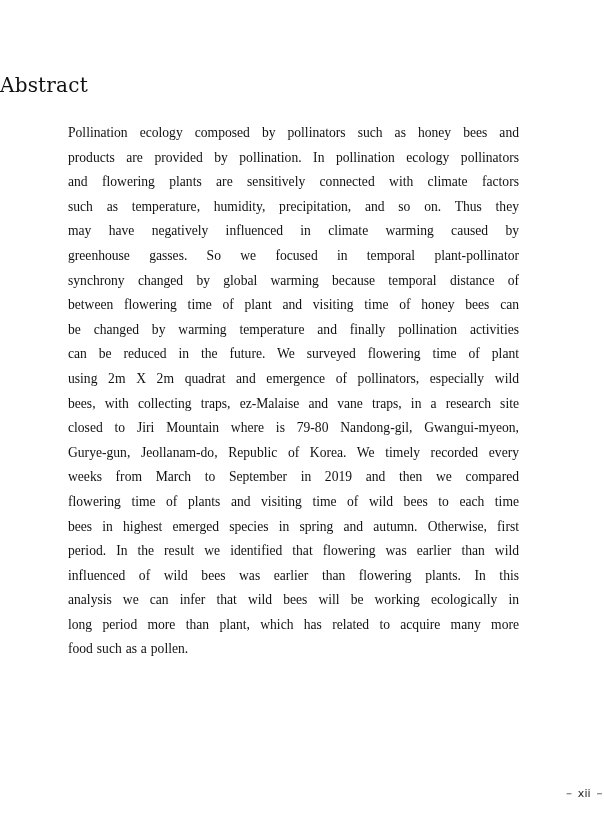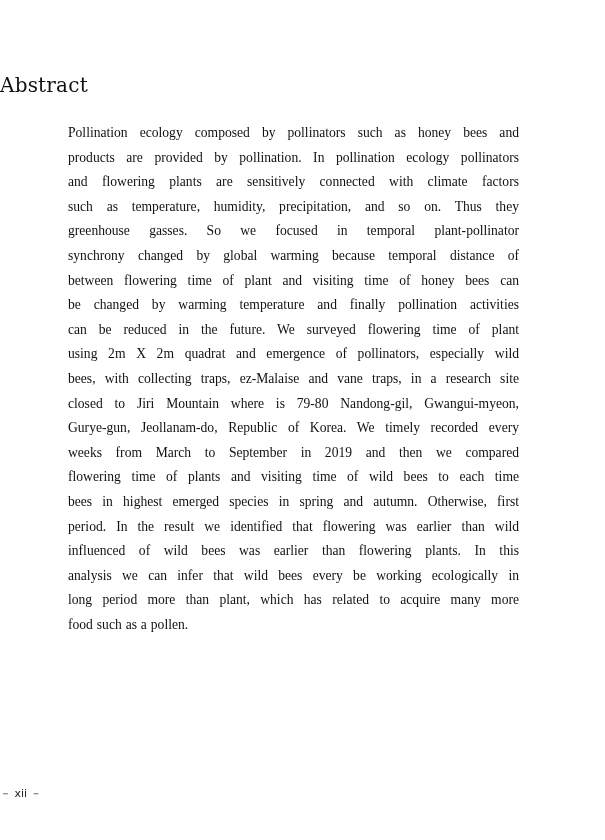--- a/index.html
+++ b/index.html
@@ -44,48 +44,49 @@
       height: 24.6px;
     }
     .line.last {
       text-align-last: left;
     }
     .page-number {
       position: absolute;
       top: 786px;
       left: 0;
       width: 605px;
-      text-align: left;
+      text-align: right;
       font-family: "DejaVu Sans", "Liberation Sans", sans-serif;
       font-size: 11px;
       color: #222222;
     }
   </style>
 </head>
 <body>
 
 <h1 class="title">Abstract</h1>
 
 <div class="body-text">
   <span class="line">Pollination ecology composed by pollinators such as honey bees and</span>
   <span class="line">products are provided by pollination. In pollination ecology pollinators</span>
   <span class="line">and flowering plants are sensitively connected with climate factors</span>
   <span class="line">such as temperature, humidity, precipitation, and so on. Thus they</span>
+  <span class="line">may have negatively influenced in climate warming caused by</span>
   <span class="line">greenhouse gasses. So we focused in temporal plant-pollinator</span>
   <span class="line">synchrony changed by global warming because temporal distance of</span>
   <span class="line">between flowering time of plant and visiting time of honey bees can</span>
   <span class="line">be changed by warming temperature and finally pollination activities</span>
   <span class="line">can be reduced in the future. We surveyed flowering time of plant</span>
   <span class="line">using 2m X 2m quadrat and emergence of pollinators, especially wild</span>
   <span class="line">bees, with collecting traps, ez-Malaise and vane traps, in a research site</span>
   <span class="line">closed to Jiri Mountain where is 79-80 Nandong-gil, Gwangui-myeon,</span>
   <span class="line">Gurye-gun, Jeollanam-do, Republic of Korea. We timely recorded every</span>
   <span class="line">weeks from March to September in 2019 and then we compared</span>
   <span class="line">flowering time of plants and visiting time of wild bees to each time</span>
   <span class="line">bees in highest emerged species in spring and autumn. Otherwise, first</span>
   <span class="line">period. In the result we identified that flowering was earlier than wild</span>
   <span class="line">influenced of wild bees was earlier than flowering plants. In this</span>
-  <span class="line">analysis we can infer that wild bees every be working ecologically in</span>
+  <span class="line">analysis we can infer that wild bees will be working ecologically in</span>
   <span class="line">long period more than plant, which has related to acquire many more</span>
   <span class="line last">food such as a pollen.</span>
 </div>
 
 <div class="page-number">－ xii －</div>
 
 </body></html>

